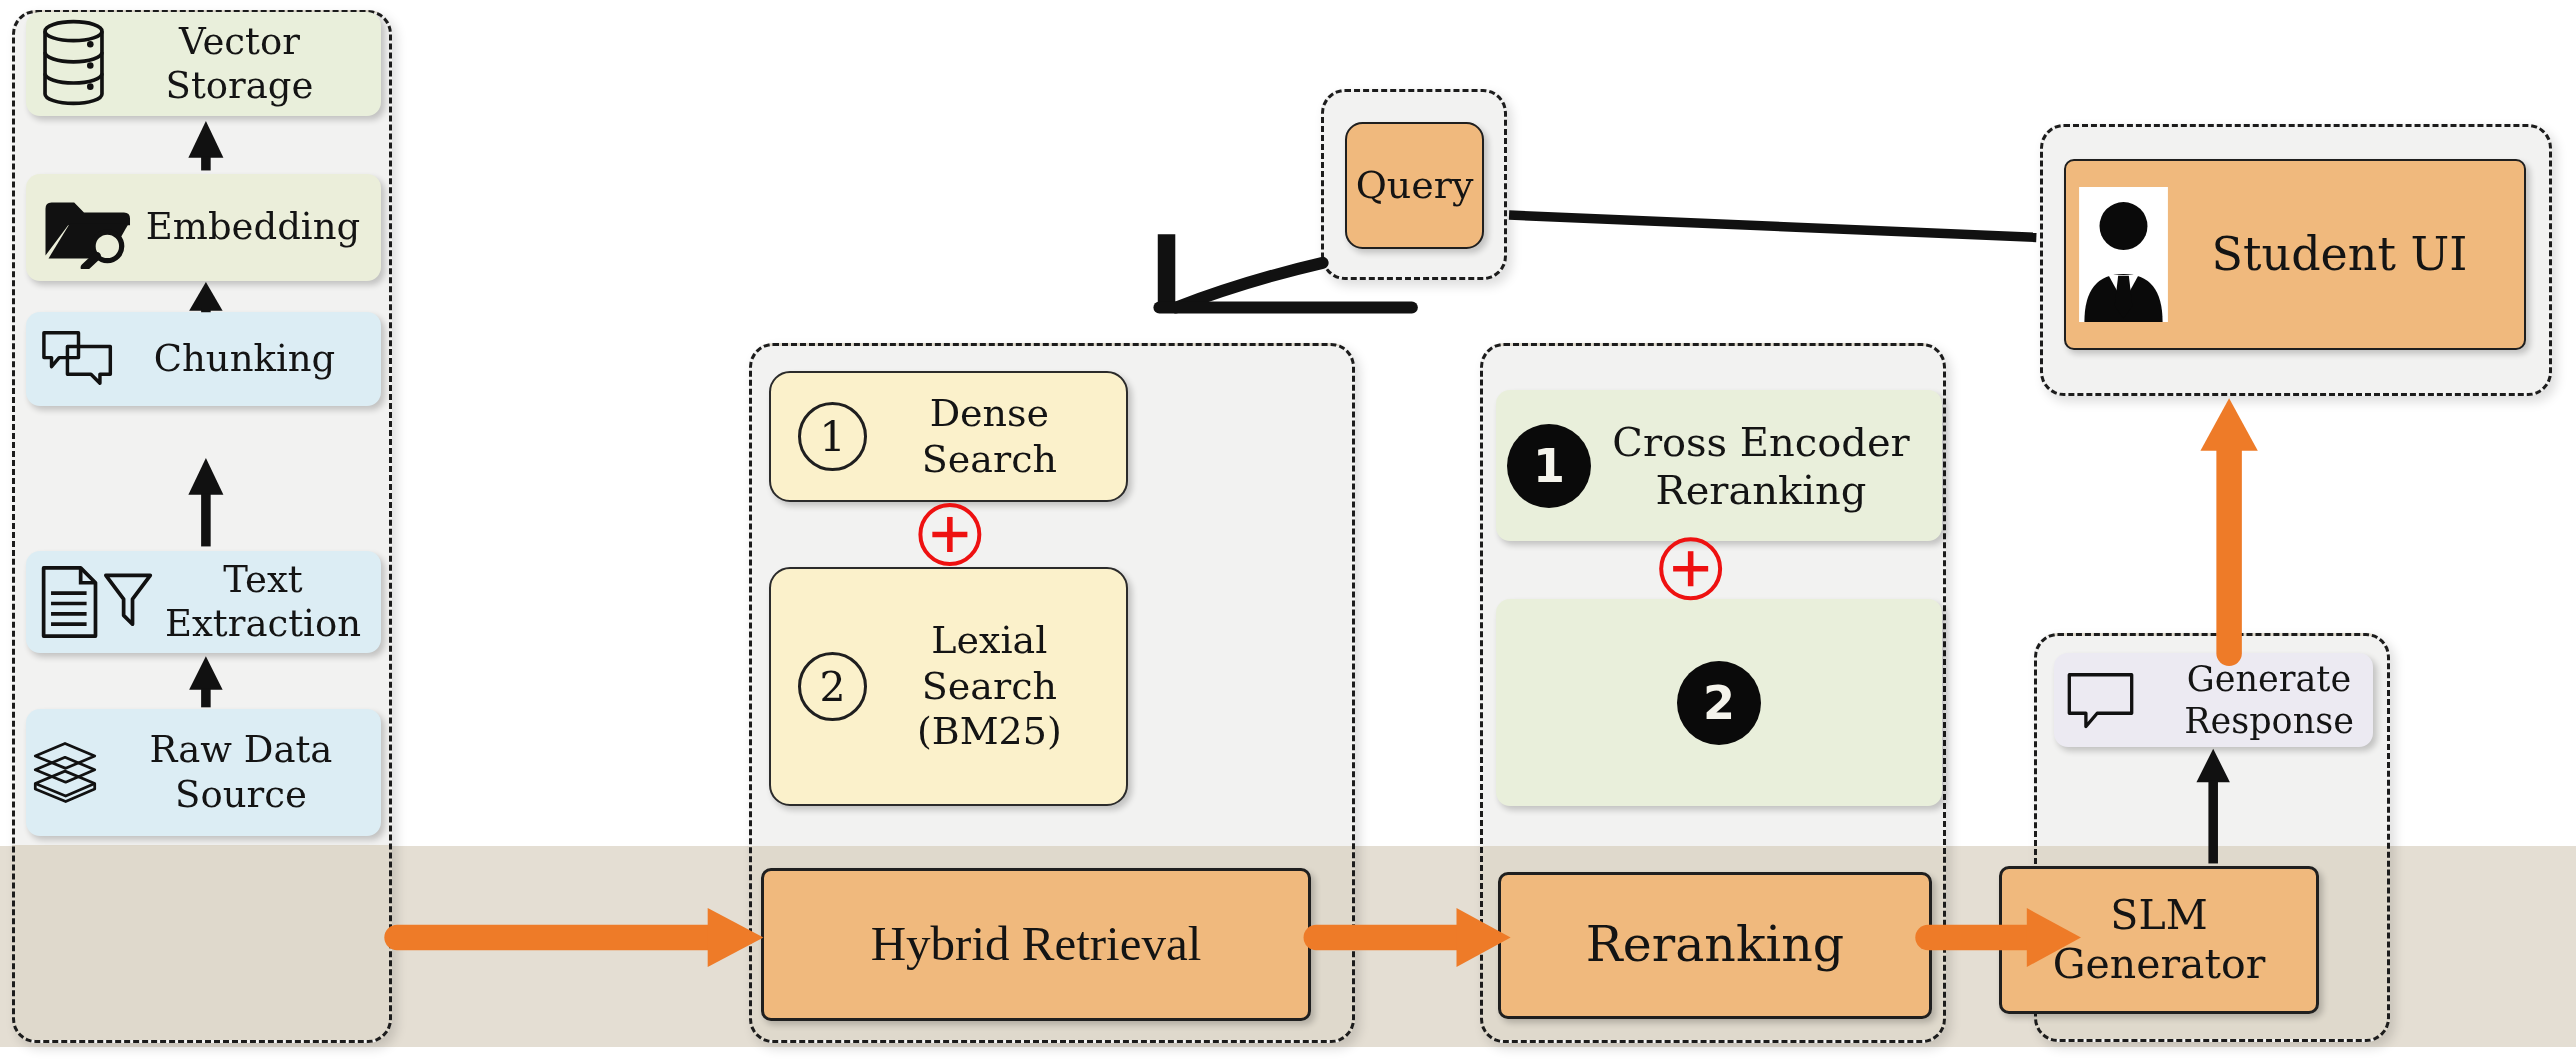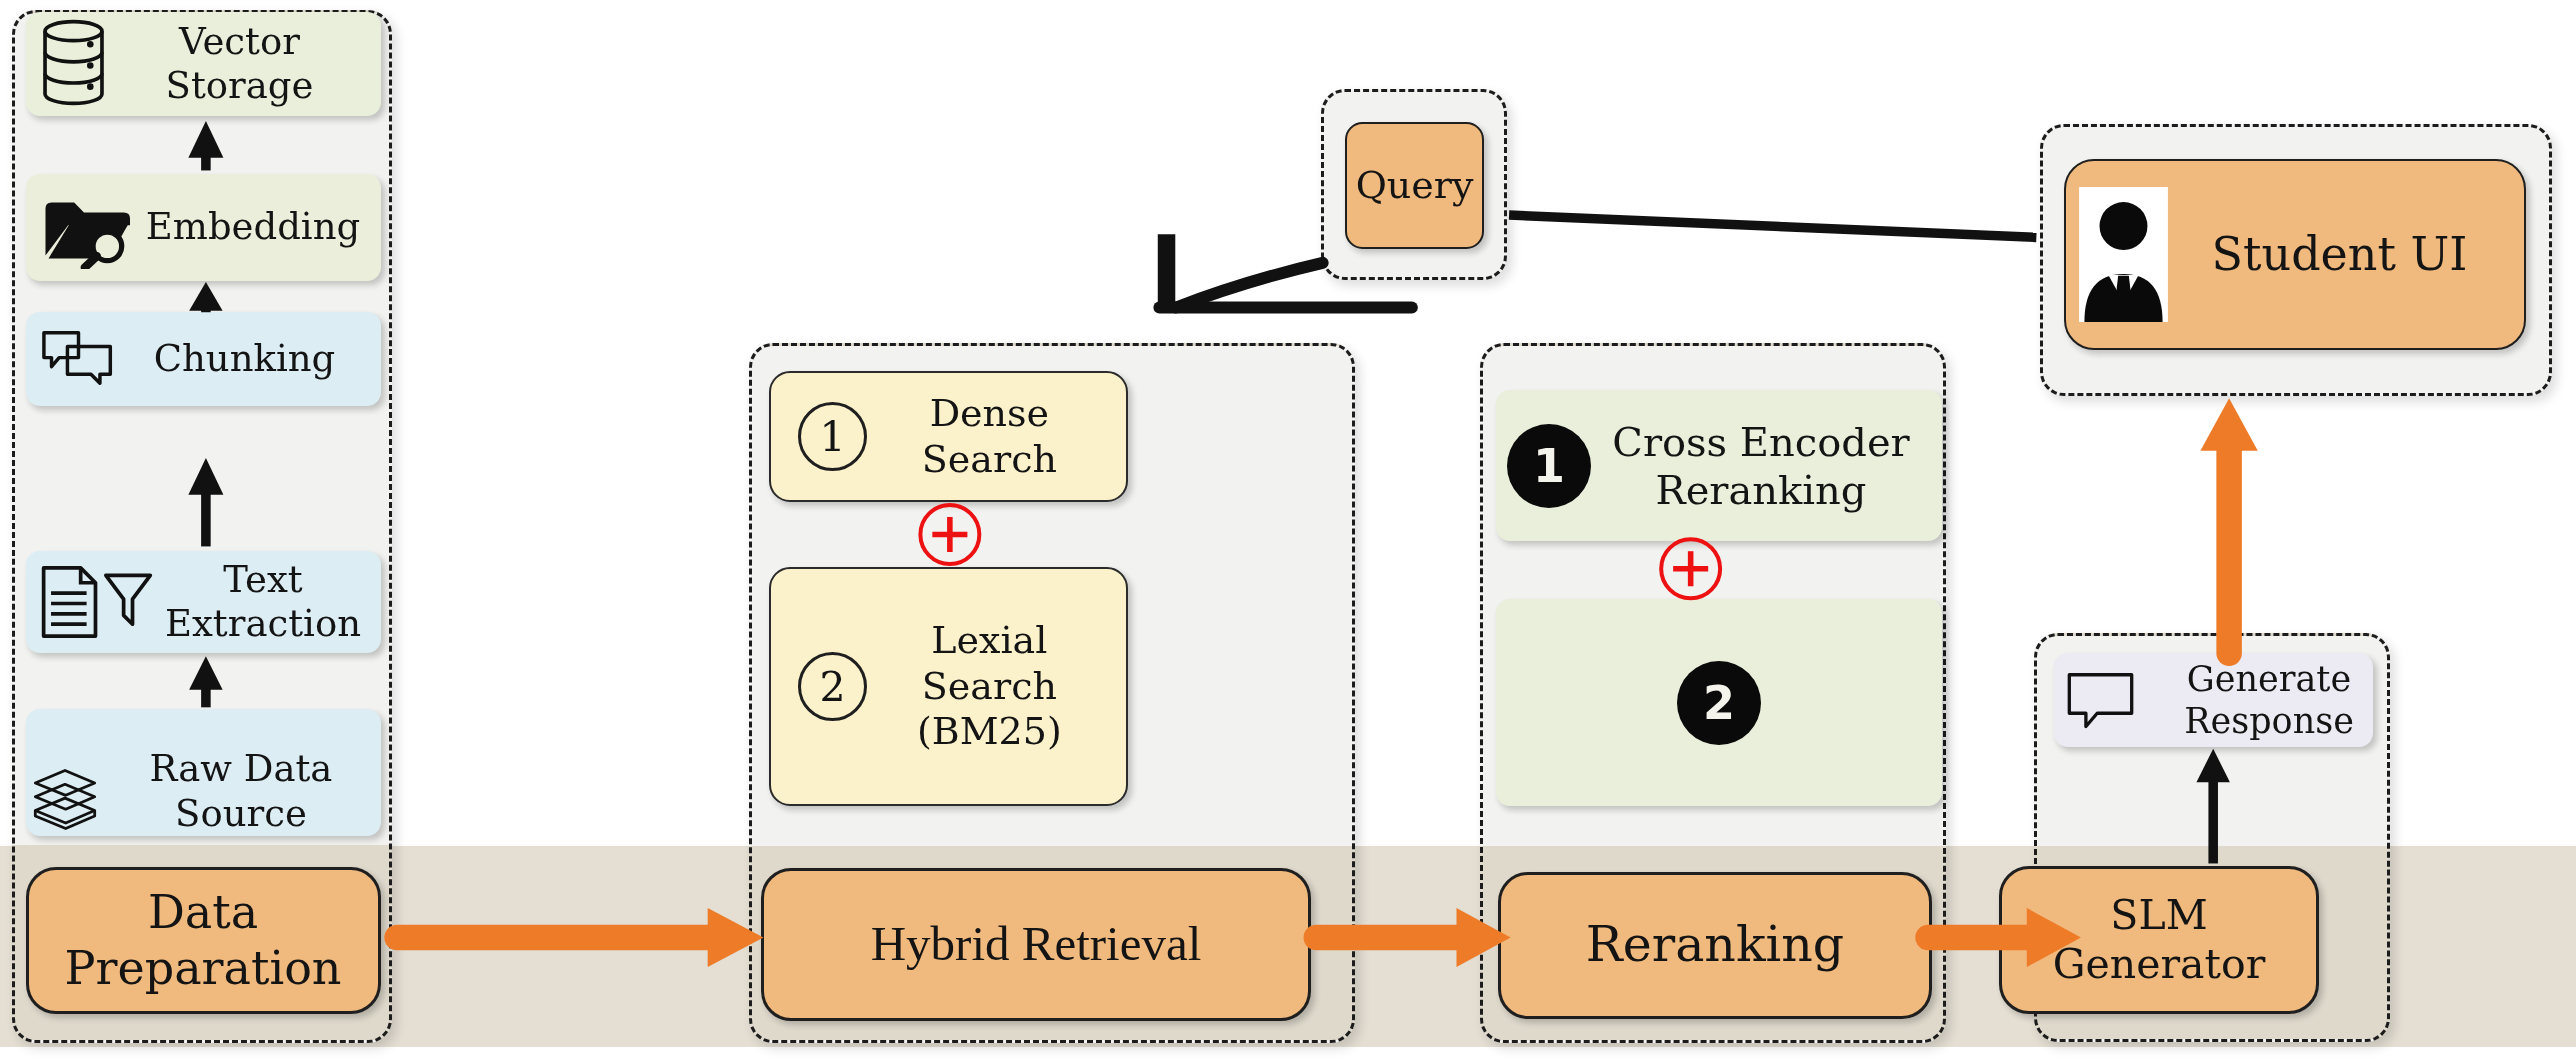--- a/index.html
+++ b/index.html
@@ -13,21 +13,21 @@
     position:absolute;border:3.2px dashed #1c1c1c;border-radius:24px;background:#f2f2f1;
     box-shadow:4.8px 5.6px 11px rgba(0,0,0,0.13);
   }
   .container.band81{background:linear-gradient(#f2f2f1 0 81%, #dfd9cc 81% 100%);}
   .container.band72{background:linear-gradient(#f2f2f1 0 72%, #dfd9cc 72% 100%);}
   .container.band52{background:linear-gradient(#f2f2f1 0 52%, #dfd9cc 52% 100%);}
   .box{
     position:absolute;display:flex;align-items:center;justify-content:center;
     border-radius:16px;box-shadow:3.2px 4px 6.4px rgba(0,0,0,0.20);
   }
-  .box.orange{background:#f0b97d;border:3.2px solid #1f1f1f;border-radius:30px;}
+  .box.orange{background:#f0b97d;border:3.2px solid #1f1f1f;border-radius:10px;}
   .box.cream{background:#fbf1cb;border:2.4px solid #2b2b2b;border-radius:21px;}
   .box.soft{border:none;border-radius:14px;}
   .bg-green{background:#e9efdb;}
   .bg-green2{background:#ebeeda;}
   .bg-blue{background:#dcedf4;}
   .bg-lav{background:#eceaf2;}
   .label{white-space:pre-line;text-align:center;line-height:1.2;flex:1;}
   .iconwrap{display:flex;align-items:center;justify-content:center;flex:0 0 auto;}
   .num-outline{
     flex:0 0 auto;width:69px;height:69px;border:3.2px solid #1f1f1f;border-radius:50%;
@@ -110,37 +110,33 @@
   <div class="box soft bg-blue fs-step" style="left:25.5px;top:312px;width:355px;height:94px;padding:0 11px;">
     <span class="iconwrap">
       <svg width="83" height="72" viewBox="0 0 120 100">
         <path d="M10 12 h50 v36 h-28 l-11 13 v-13 h-11 z" fill="none" stroke="#111" stroke-width="5" stroke-linejoin="round"></path>
         <path d="M44 32 h62 v40 h-15 v13 l-13 -13 h-34 z" fill="none" stroke="#111" stroke-width="5" stroke-linejoin="round"></path>
       </svg>
     </span>
     <div class="label">Chunking</div>
   </div>
 
-  <div class="box soft bg-blue fs-step" style="left:25.5px;top:709px;width:355px;height:127px;padding:0 1px;align-items:flex-end;">
+  <div class="box soft bg-blue fs-step" style="left:25.5px;top:709px;width:355px;height:127px;padding:0 1px;">
     <span class="iconwrap">
       <svg width="76" height="73" viewBox="0 0 110 104">
         <path d="M12 28 L55 10 L98 28 L56 46 Z" fill="none" stroke="#111" stroke-width="4" stroke-linejoin="round"></path>
         <path d="M12 48 L55 30 L98 48 L56 66 Z" fill="none" stroke="#111" stroke-width="4" stroke-linejoin="round"></path>
         <path d="M12 68 L55 50 L98 68 L56 86 Z" fill="none" stroke="#111" stroke-width="4" stroke-linejoin="round"></path>
         <path d="M12 68 v8 L56 94 98 76 v-8" fill="none" stroke="#111" stroke-width="4" stroke-linejoin="round"></path>
       </svg>
     </span>
     <div class="label">Raw Data
 Source</div>
   </div>
 
-  <div class="box orange fs-stage" style="left:25.5px;top:867px;width:355px;height:147px;">
-    <div class="label">Data
-Preparation</div>
-  </div>
 
   <div class="box cream fs-item" style="left:769px;top:371px;width:359px;height:131px;padding-right:14.3px;">
     <span class="num-outline">1</span>
     <div class="label">Dense Search</div>
   </div>
 
   <div class="box cream fs-item" style="left:769px;top:567px;width:359px;height:239px;padding-right:14.3px;">
     <span class="num-outline">2</span>
     <div class="label">Lexial Search
 (BM25)</div>

